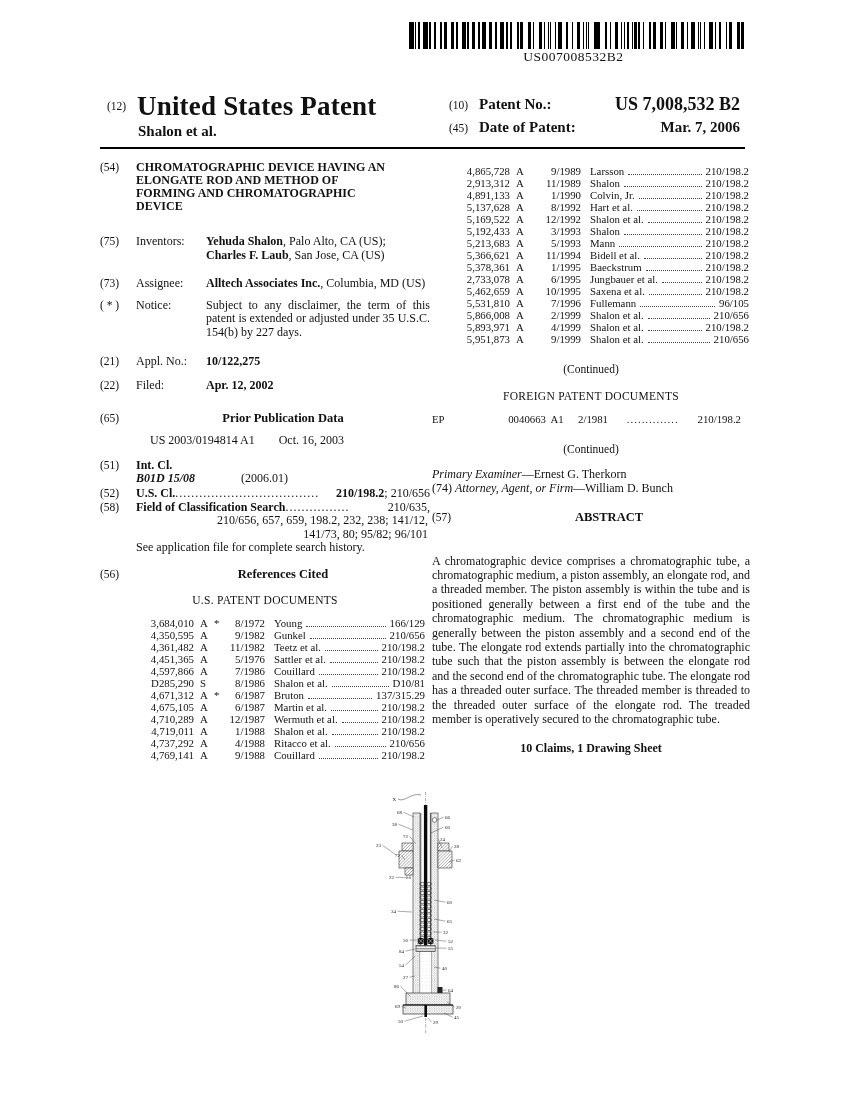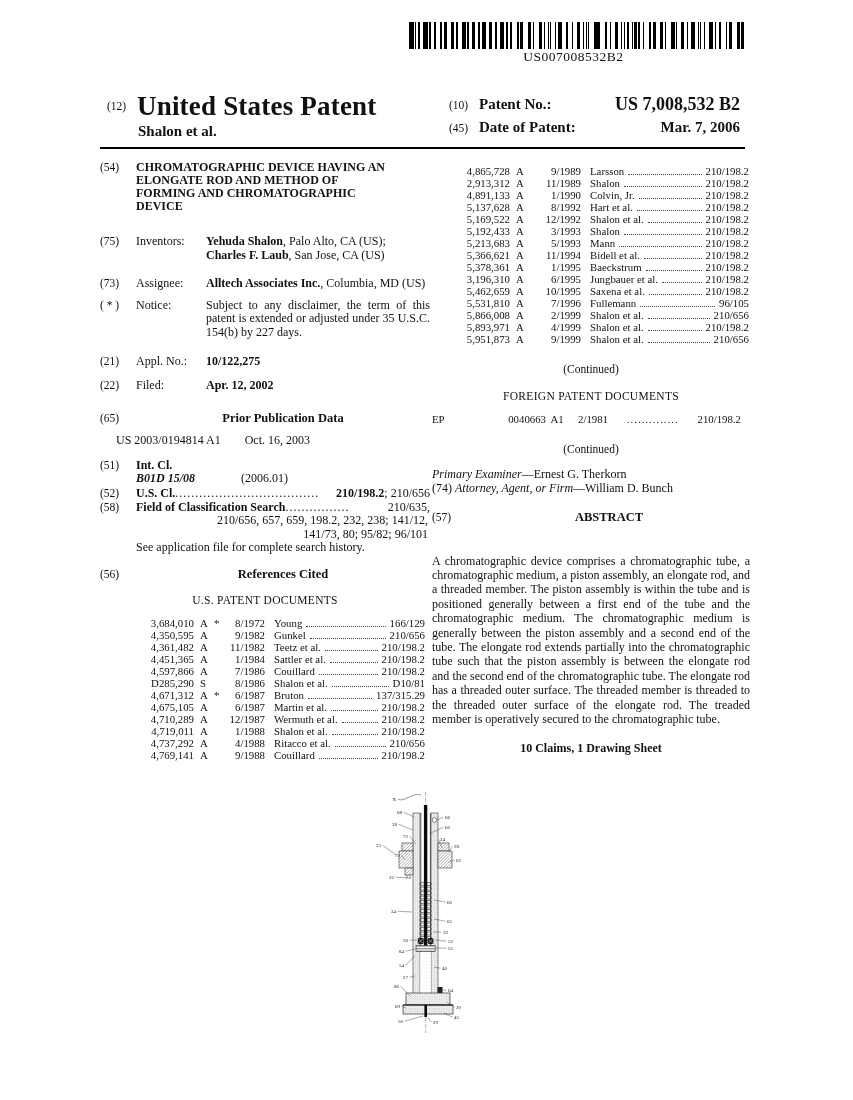--- a/index.html
+++ b/index.html
@@ -120,21 +120,21 @@
   <div class="sec" style="margin-bottom:20px;">
     <span class="c">(22)</span>
     <span class="sl">Filed:</span>
     <span class="b">Apr. 12, 2002</span>
   </div>
 
   <div class="sec" style="margin-bottom:8px;">
     <span class="c">(65)</span>
     <div class="heading" style="flex:1;">Prior Publication Data</div>
   </div>
-  <div style="margin-left:16px;margin-bottom:12px;">
+  <div style="margin-left:50px;margin-bottom:12px;">
     <span>US 2003/0194814 A1</span>
     <span style="display:inline-block;width:18px;"></span>
     <span>Oct. 16, 2003</span>
   </div>
 
   <div class="sec">
     <span class="c">(51)</span>
     <div style="flex:1;line-height:13px;">
       <div class="b">Int. Cl.</div>
       <div><span class="bi">B01D 15/08</span><span style="display:inline-block;width:46px;"></span><span>(2006.01)</span></div>
@@ -197,21 +197,21 @@
       <span class="star"></span>
       <span class="date">11/1982</span>
       <span class="name">Teetz et al.</span>
       <span class="leader"></span>
       <span class="cls">210/198.2</span>
     </div>
       <div class="ref-row">
       <span class="num">4,451,365</span>
       <span class="kind">A</span>
       <span class="star"></span>
-      <span class="date">1/1984</span>
+      <span class="date">5/1976</span>
       <span class="name">Sattler et al.</span>
       <span class="leader"></span>
       <span class="cls">210/198.2</span>
     </div>
       <div class="ref-row">
       <span class="num">4,597,866</span>
       <span class="kind">A</span>
       <span class="star"></span>
       <span class="date">7/1986</span>
       <span class="name">Couillard</span>
@@ -362,21 +362,21 @@
       <div class="ref-row">
       <span class="num">5,378,361</span>
       <span class="kind">A</span>
       <span class="star"></span>
       <span class="date">1/1995</span>
       <span class="name">Baeckstrum</span>
       <span class="leader"></span>
       <span class="cls">210/198.2</span>
     </div>
       <div class="ref-row">
-      <span class="num">3,196,310</span>
+      <span class="num">2,733,078</span>
       <span class="kind">A</span>
       <span class="star"></span>
       <span class="date">6/1995</span>
       <span class="name">Jungbauer et al.</span>
       <span class="leader"></span>
       <span class="cls">210/198.2</span>
     </div>
       <div class="ref-row">
       <span class="num">5,462,659</span>
       <span class="kind">A</span>

